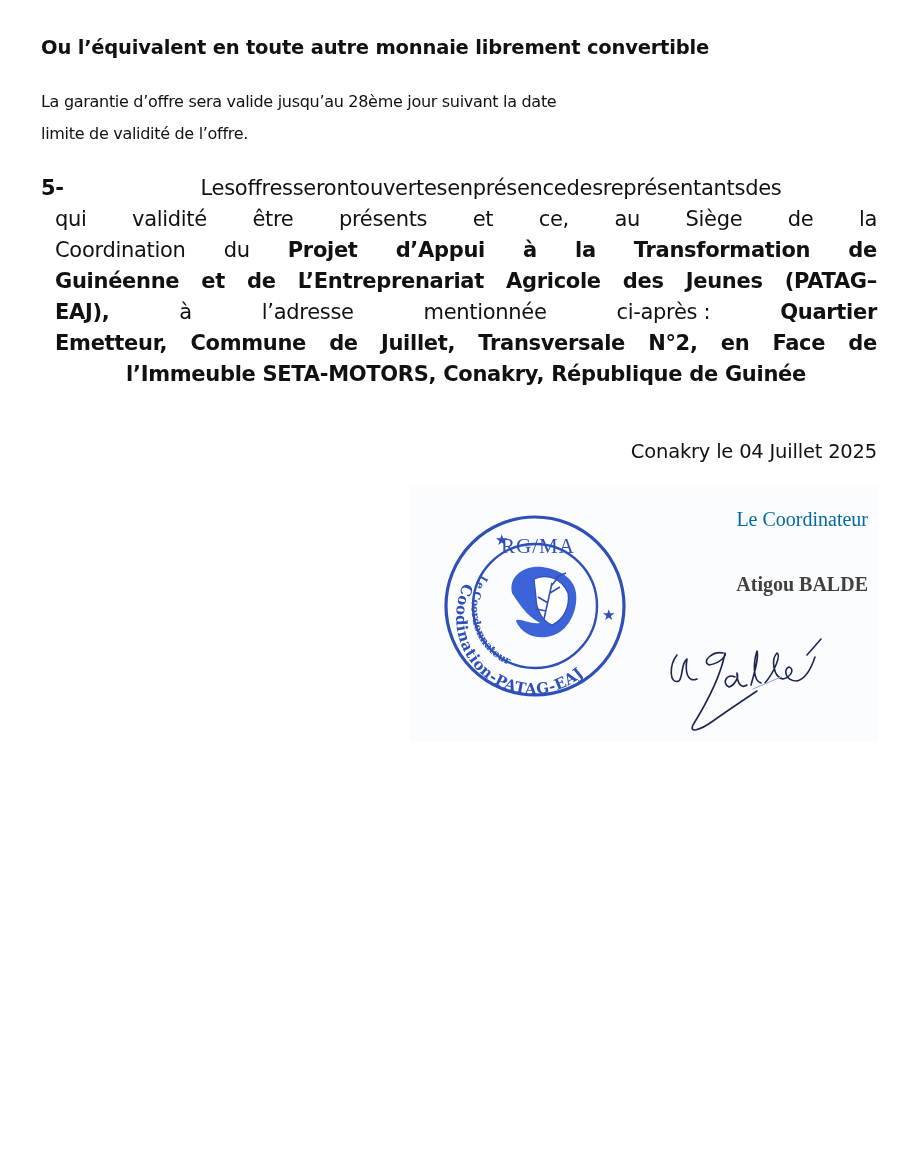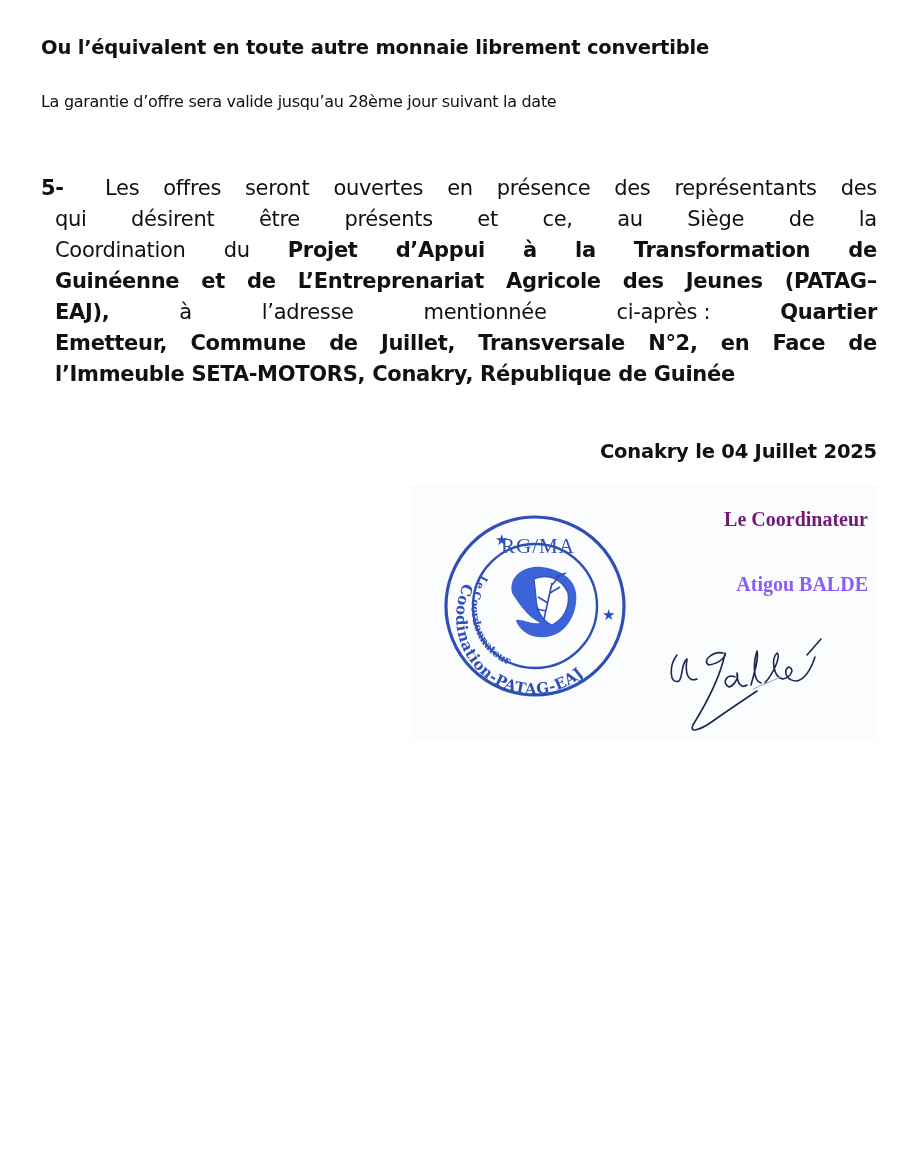--- a/index.html
+++ b/index.html
@@ -54,36 +54,36 @@
     display: flex;
     justify-content: space-between;
     white-space: nowrap;
     padding-left: 14px;
     letter-spacing: -0.3px;
   }
   .s5-line.first {
     padding-left: 0;
   }
   .s5-line.last {
-    justify-content: flex-start;
+    justify-content: center;
     gap: 7px;
   }
   .num {
     font-weight: bold;
     width: 62px;
     display: inline-block;
   }
   .b { font-weight: bold; }
   .w { display: inline-block; }
 
   .date-line {
     position: absolute;
     right: 23px;
     top: 440px;
-    font-weight: bold;
+    font-weight: normal;
     font-size: 19.5px;
     white-space: nowrap;
     letter-spacing: -0.2px;
   }
 
   .scan-block {
     position: absolute;
     left: 410px;
     top: 485px;
     width: 468px;
@@ -95,72 +95,73 @@
     left: 32px;
     top: 28px;
     width: 186px;
     height: 186px;
   }
   .sig-title {
     position: absolute;
     right: 10px;
     top: 23px;
     font-family: "Liberation Serif", "DejaVu Serif", serif;
-    font-weight: bold;
+    font-weight: normal;
     font-size: 20px;
-    color: #701a75;
+    color: #0369a1;
     white-space: nowrap;
   }
   .sig-name {
     position: absolute;
     right: 10px;
     top: 88px;
     font-family: "Liberation Serif", "DejaVu Serif", serif;
     font-weight: bold;
     font-size: 20px;
-    color: #8b5cf6;
+    color: #404040;
     white-space: nowrap;
   }
   .signature {
     position: absolute;
     left: 255px;
     top: 140px;
     width: 170px;
     height: 115px;
   }
 </style>
 </head>
 <body>
 
 <div class="page">
 
   <div class="heading">Ou l’équivalent en toute autre monnaie librement convertible</div>
 
   <div class="para-validity">
     <span>La garantie d’offre sera valide jusqu’au 28ème jour suivant la date</span>
+    <span>limite de validité de l’offre.</span>
   </div>
 
   <div class="section5">
     <div class="s5-line first">
         <span class="num">5-</span>
-        <span style="display: flex; flex: 1 1 0%; justify-content: space-between; padding-left: 2px;">
+        <span style="display: flex; flex: 1 1 0%; justify-content: center; padding-left: 2px;">
           <span class="w">Les</span>
           <span class="w">offres</span>
           <span class="w">seront</span>
           <span class="w">ouvertes</span>
           <span class="w">en</span>
           <span class="w">présence</span>
           <span class="w">des</span>
           <span class="w">représentants</span>
           <span class="w">des</span>
         </span>
       </div>
     <div class="s5-line">
         <span class="w">qui</span>
-        <span class="w">désirent</span>
+        <span class="w">validité</span>
         <span class="w">être</span>
         <span class="w">présents</span>
         <span class="w">et</span>
         <span class="w">ce,</span>
         <span class="w">au</span>
         <span class="w">Siège</span>
         <span class="w">de</span>
         <span class="w">la</span>
       </div>
     <div class="s5-line">

